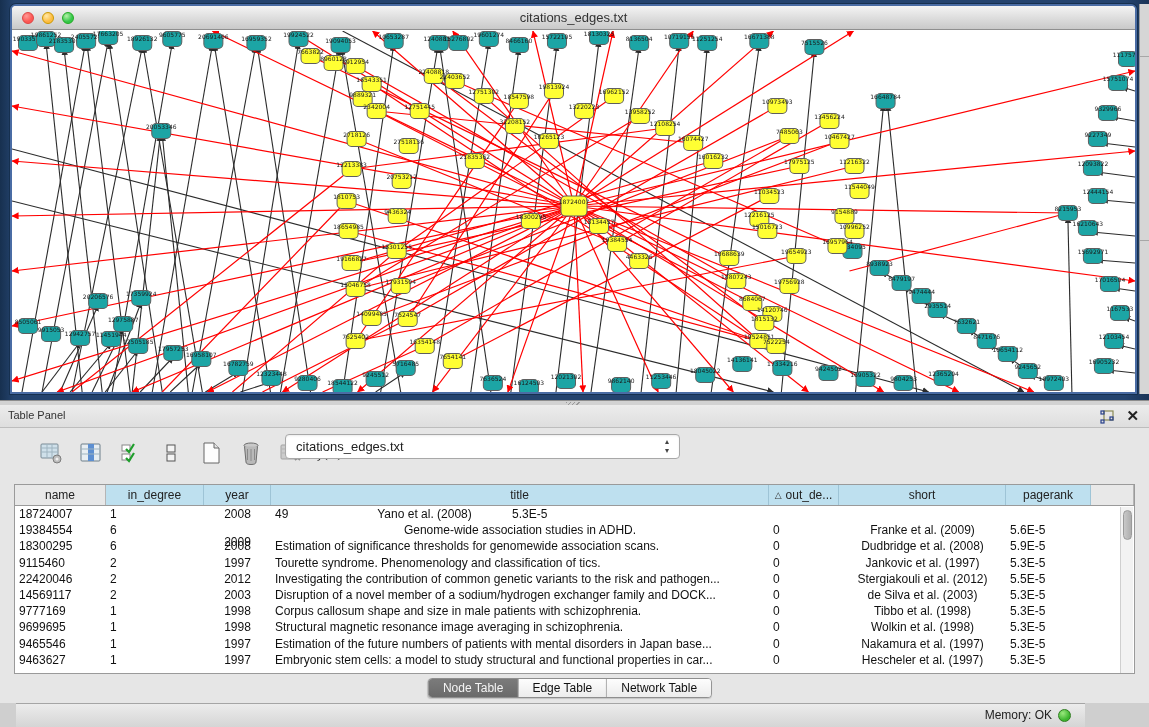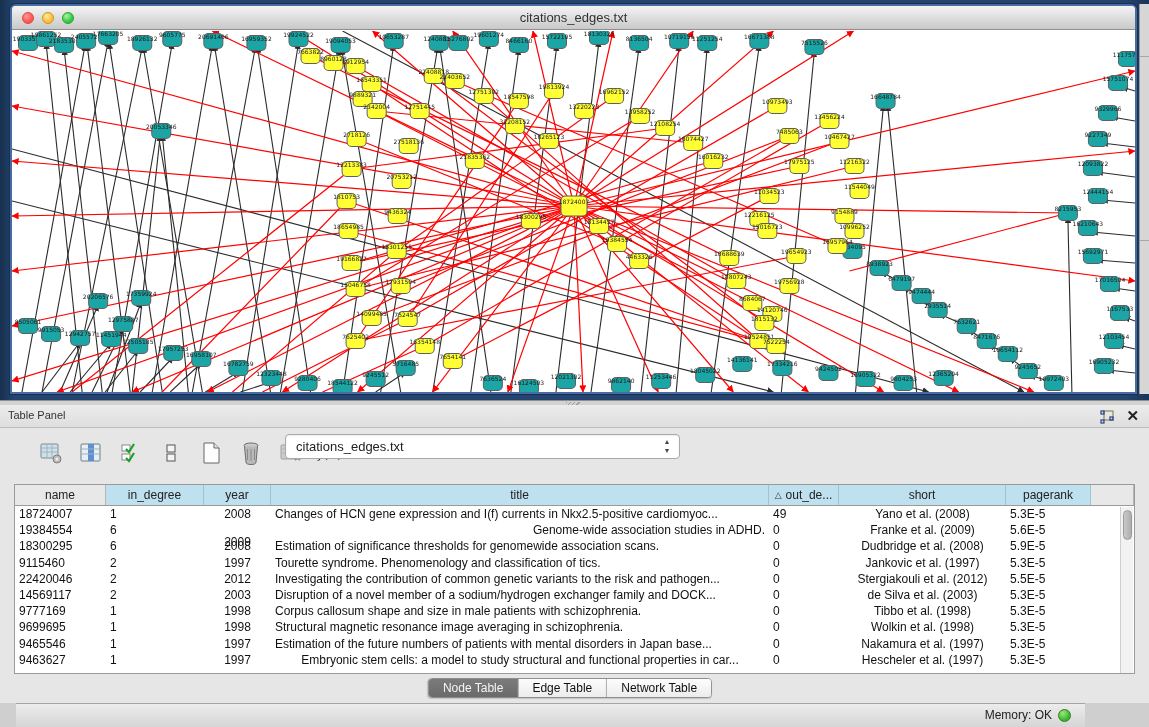--- a/index.html
+++ b/index.html
@@ -917,30 +917,29 @@
           <div class="th" style="width: 85px;">
             <span>pagerank</span>
           </div>
           <div class="th gray" style="flex: 1 1 0%;"></div>
         </div>
       <div id="tbody">
           <div class="tr">
             <div class="td" style="width: 91px; text-align: left;">18724007</div>
             <div class="td" style="width: 98px; text-align: left;">1</div>
             <div class="td" style="width: 67px; text-align: center;">2008</div>
-            <div class="td" style="width: 498px; text-align: left;">Changes of HCN gene expression and I(f) currents in Nkx2.5-positive cardiomyoc...</div>
             <div class="td" style="width: 70px; text-align: left;">49</div>
             <div class="td" style="width: 167px; text-align: center;">Yano et al. (2008)</div>
             <div class="td" style="width: 85px; text-align: left;">5.3E-5</div>
           </div>
           <div class="tr">
             <div class="td" style="width: 91px; text-align: left;">19384554</div>
             <div class="td" style="width: 98px; text-align: left;">6</div>
             <div class="td" style="width: 67px; text-align: center; margin-top: 24px;">2009</div>
-            <div class="td" style="width: 498px; text-align: right;">Genome-wide association studies in ADHD.</div>
+            <div class="td" style="width: 498px; text-align: center;">Genome-wide association studies in ADHD.</div>
             <div class="td" style="width: 70px; text-align: left;">0</div>
             <div class="td" style="width: 167px; text-align: center;">Franke et al. (2009)</div>
             <div class="td" style="width: 85px; text-align: left;">5.6E-5</div>
           </div>
           <div class="tr">
             <div class="td" style="width: 91px; text-align: left;">18300295</div>
             <div class="td" style="width: 98px; text-align: left;">6</div>
             <div class="td" style="width: 67px; text-align: center;">2008</div>
             <div class="td" style="width: 498px; text-align: left;">Estimation of significance thresholds for genomewide association scans.</div>
             <div class="td" style="width: 70px; text-align: left;">0</div>
@@ -998,21 +997,21 @@
             <div class="td" style="width: 67px; text-align: center;">1997</div>
             <div class="td" style="width: 498px; text-align: left;">Estimation of the future numbers of patients with mental disorders in Japan base...</div>
             <div class="td" style="width: 70px; text-align: left;">0</div>
             <div class="td" style="width: 167px; text-align: center;">Nakamura et al. (1997)</div>
             <div class="td" style="width: 85px; text-align: left;">5.3E-5</div>
           </div>
           <div class="tr">
             <div class="td" style="width: 91px; text-align: left;">9463627</div>
             <div class="td" style="width: 98px; text-align: left;">1</div>
             <div class="td" style="width: 67px; text-align: center;">1997</div>
-            <div class="td" style="width: 498px; text-align: center;">Embryonic stem cells: a model to study structural and functional properties in car...</div>
+            <div class="td" style="width: 498px; text-align: left;">Embryonic stem cells: a model to study structural and functional properties in car...</div>
             <div class="td" style="width: 70px; text-align: left;">0</div>
             <div class="td" style="width: 167px; text-align: center;">Hescheler et al. (1997)</div>
             <div class="td" style="width: 85px; text-align: left;">5.3E-5</div>
           </div>
         </div>
       <div id="vscroll">
         <div id="vthumb"></div>
       </div>
     </div>
 

